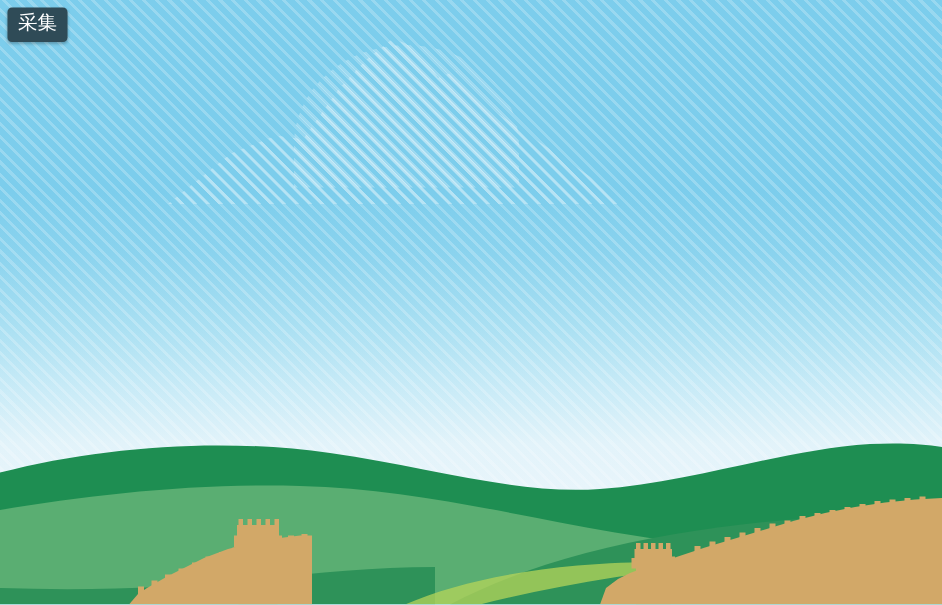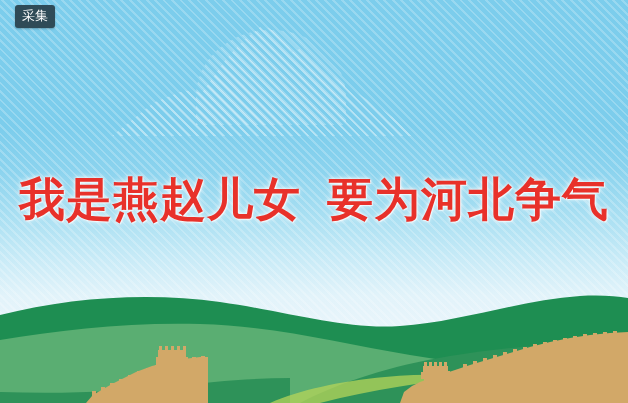--- a/index.html
+++ b/index.html
@@ -127,21 +127,20 @@
     color: #ffffff;
     font-size: 13px;
     font-family: "DejaVu Sans", "Liberation Sans", sans-serif;
     border: none;
     border-radius: 3px;
     line-height: 1.25;
     text-align: center;
     cursor: pointer;
     box-shadow: 0 1px 2px rgba(0,0,0,0.25);
     z-index: 50;
-    margin-left: 10px;
   }
 </style>
 </head>
 <body>
 
 <div id="poster">
 
   <div class="sky"></div>
   <div class="hatch"></div>
   <div class="watermark"></div>
@@ -248,17 +247,16 @@
       <rect x="423" y="366" width="25" height="7"></rect>
       <rect x="424" y="362" width="3" height="5"></rect>
       <rect x="429" y="362" width="3" height="5"></rect>
       <rect x="434" y="362" width="3" height="5"></rect>
       <rect x="439" y="362" width="3" height="5"></rect>
       <rect x="444" y="362" width="3" height="5"></rect>
     </g>
   </svg>
 
 
-  <div class="slogan" id="slogan-line-2"><span>我是燕赵儿女</span><span class="gap"></span><span>要为河北争气</span></div>
 
   <button class="capture-btn">采集</button>
 
 </div>
 
 </body></html>

